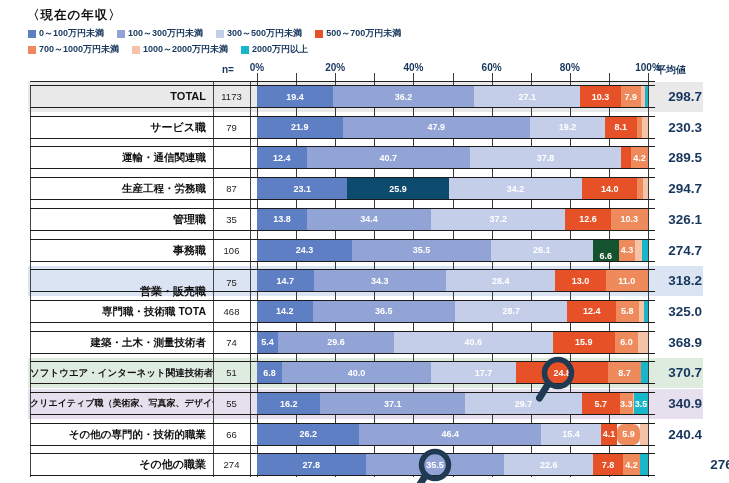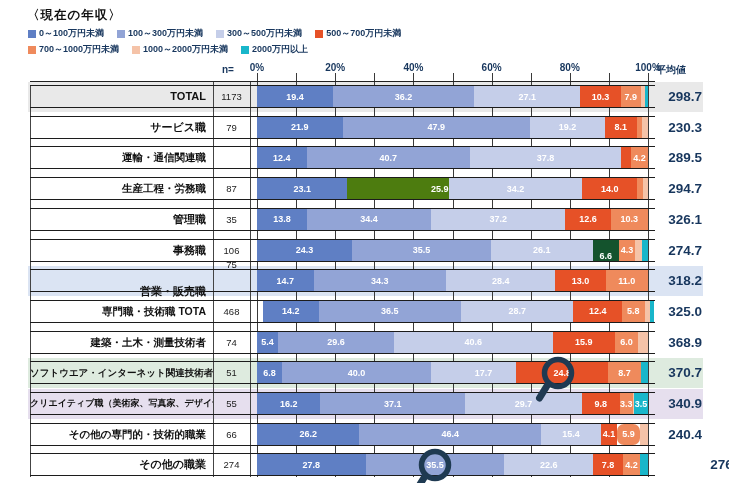--- a/index.html
+++ b/index.html
@@ -157,21 +157,21 @@
         </div>
       </div>
       <div class="abs avgval" style="left: 648px; top: 146.4px; width: 54px; height: 23px; line-height: 23px;">289.5</div>
       <div class="abs band" style="left: 30px; top: 177.1px; width: 625px; height: 23px;"></div>
       <div class="abs rowlabel" style="left: 30px; top: 177.1px; width: 183px; height: 23px; line-height: 23px; font-size: 10.5px;">生産工程・労務職</div>
       <div class="abs nval" style="left: 213px; top: 177.1px; width: 37px; height: 23px; line-height: 23px;">87</div>
       <div class="abs bar" style="left: 257px; top: 178.1px; width: 391px; height: 21px;">
         <div class="seg" style="width: 23.1%; background: rgb(95, 127, 196);">
           <span class="segtxt">23.1</span>
         </div>
-        <div class="seg" style="width: 25.9%; background: #4d7c0f; justify-content: flex-end;">
+        <div class="seg" style="width: 25.9%; background: #0c4a6e;">
           <span class="segtxt">25.9</span>
         </div>
         <div class="seg" style="width: 34.2%; background: rgb(197, 206, 233);">
           <span class="segtxt">34.2</span>
         </div>
         <div class="seg" style="width: 14%; background: rgb(230, 81, 39);">
           <span class="segtxt">14.0</span>
         </div>
         <div class="seg" style="width: 1.4%; background: rgb(239, 138, 92);"></div>
         <div class="seg" style="width: 1.4%; background: rgb(245, 195, 168);"></div>
@@ -216,21 +216,21 @@
         </div>
         <div class="seg" style="width: 4.3%; background: rgb(239, 138, 92);">
           <span class="segtxt">4.3</span>
         </div>
         <div class="seg" style="width: 1.6%; background: rgb(245, 195, 168);"></div>
         <div class="seg" style="width: 1.6%; background: rgb(25, 182, 202);"></div>
       </div>
       <div class="abs avgval" style="left: 648px; top: 238.5px; width: 54px; height: 23px; line-height: 23px;">274.7</div>
       <div class="abs band" style="left: 30px; top: 269.2px; width: 625px; height: 23px;"></div>
       <div class="abs rowlabel" style="left: 30px; top: 280px; width: 183px; height: 23px; line-height: 23px; font-size: 11px;">営業・販売職</div>
-      <div class="abs nval" style="left: 213px; top: 253px; width: 37px; height: 23px; line-height: 23px;">75</div>
+      <div class="abs nval" style="left: 213px; top: 271px; width: 37px; height: 23px; line-height: 23px;">75</div>
       <div class="abs bar" style="left: 257px; top: 270.2px; width: 391px; height: 21px;">
         <div class="seg" style="width: 14.497%; background: rgb(95, 127, 196);">
           <span class="segtxt">14.7</span>
         </div>
         <div class="seg" style="width: 33.8264%; background: rgb(146, 164, 214);">
           <span class="segtxt">34.3</span>
         </div>
         <div class="seg" style="width: 28.0079%; background: rgb(197, 206, 233);">
           <span class="segtxt">28.4</span>
         </div>
@@ -238,21 +238,21 @@
           <span class="segtxt">13.0</span>
         </div>
         <div class="seg" style="width: 10.8481%; background: rgb(239, 138, 92);">
           <span class="segtxt">11.0</span>
         </div>
       </div>
       <div class="abs avgval" style="left: 648px; top: 269.2px; width: 54px; height: 23px; line-height: 23px;">318.2</div>
       <div class="abs band" style="left: 30px; top: 299.9px; width: 625px; height: 23px;"></div>
       <div class="abs rowlabel" style="left: 30px; top: 299.9px; width: 183px; height: 23px; line-height: 23px; font-size: 10.5px;">専門職・技術職 TOTA</div>
       <div class="abs nval" style="left: 213px; top: 299.9px; width: 37px; height: 23px; line-height: 23px;">468</div>
-      <div class="abs bar" style="left: 257px; top: 300.9px; width: 391px; height: 21px; padding-left: 6px;">
+      <div class="abs bar" style="left: 257px; top: 300.9px; width: 391px; height: 21px;">
         <div class="seg" style="width: 14.2%; background: rgb(95, 127, 196);">
           <span class="segtxt">14.2</span>
         </div>
         <div class="seg" style="width: 36.5%; background: rgb(146, 164, 214);">
           <span class="segtxt">36.5</span>
         </div>
         <div class="seg" style="width: 28.7%; background: rgb(197, 206, 233);">
           <span class="segtxt">28.7</span>
         </div>
         <div class="seg" style="width: 12.4%; background: rgb(230, 81, 39);">
@@ -316,21 +316,21 @@
         <div class="seg" style="width: 16.2%; background: rgb(95, 127, 196);">
           <span class="segtxt">16.2</span>
         </div>
         <div class="seg" style="width: 37.1%; background: rgb(146, 164, 214);">
           <span class="segtxt">37.1</span>
         </div>
         <div class="seg" style="width: 29.7%; background: rgb(197, 206, 233);">
           <span class="segtxt">29.7</span>
         </div>
         <div class="seg" style="width: 9.8%; background: rgb(230, 81, 39);">
-          <span class="segtxt">9.8</span>
+          <span class="segtxt">5.7</span>
         </div>
         <div class="seg" style="width: 3.3%; background: rgb(239, 138, 92);">
           <span class="segtxt">3.3</span>
         </div>
         <div class="seg" style="width: 0.4%; background: rgb(245, 195, 168);"></div>
         <div class="seg" style="width: 3.5%; background: rgb(25, 182, 202);">
           <span class="segtxt">3.5</span>
         </div>
       </div>
       <div class="abs avgval" style="left: 648px; top: 392px; width: 54px; height: 23px; line-height: 23px;">340.9</div>

